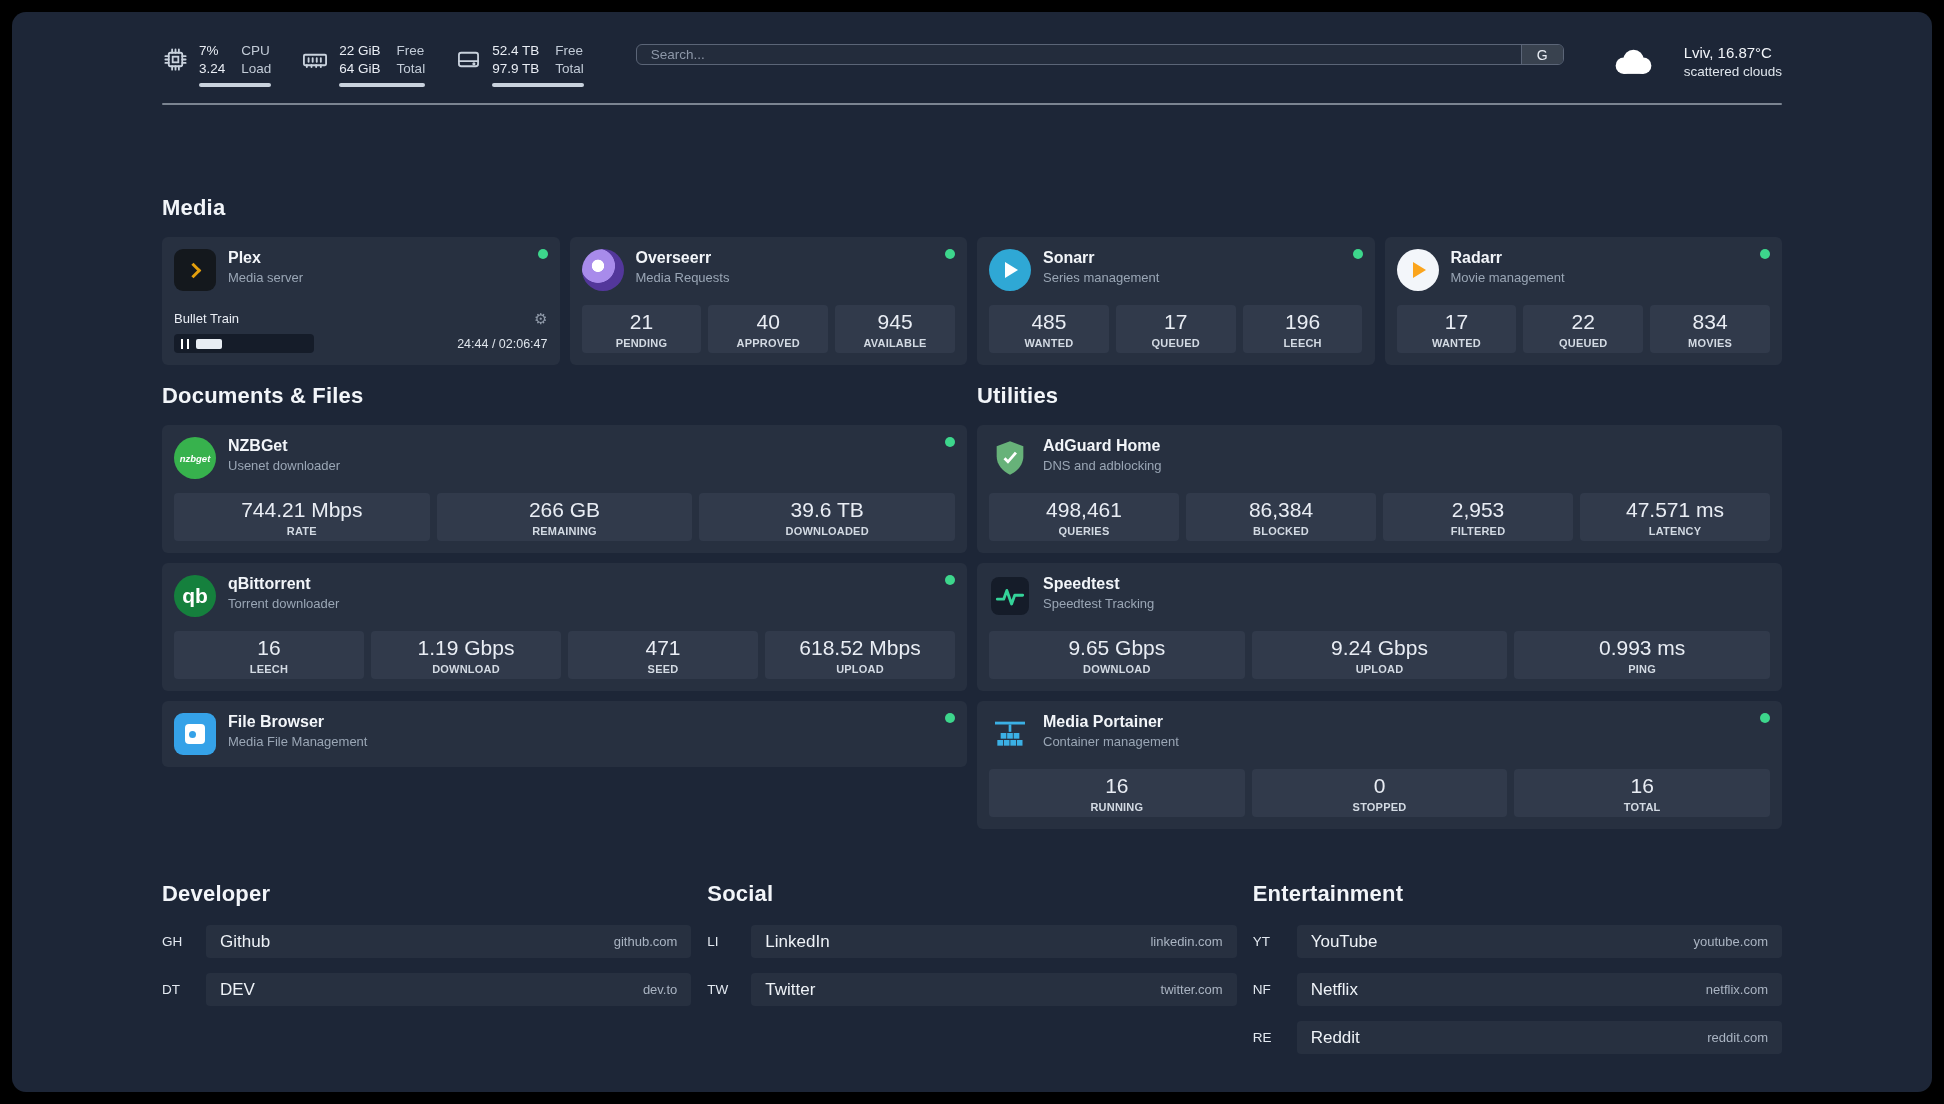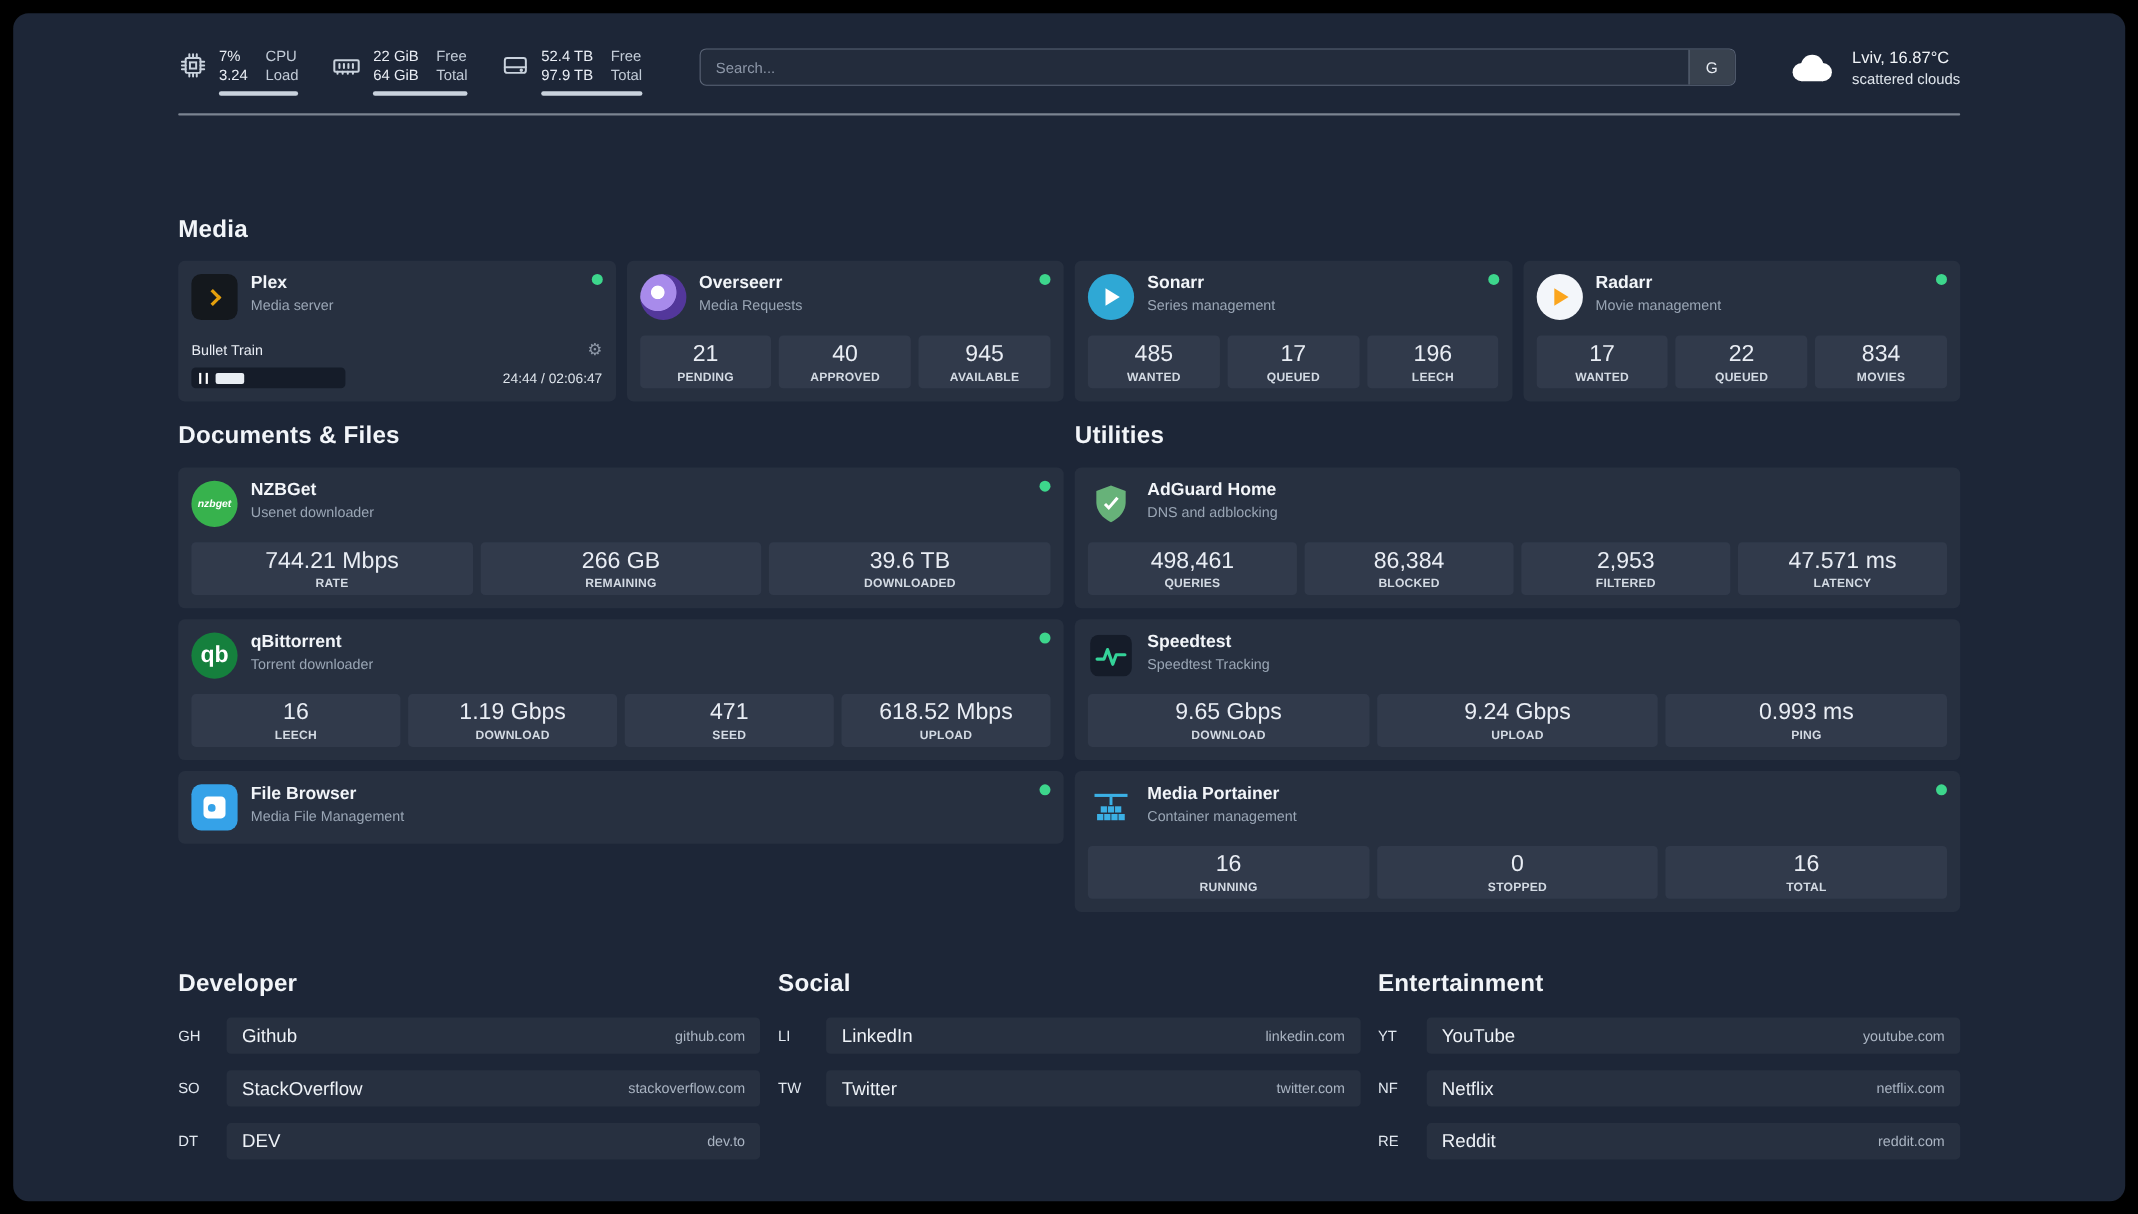--- a/index.html
+++ b/index.html
@@ -8,25 +8,25 @@
   .content{width:1620px;margin:0 auto}
 
   
   .topbar{display:flex;align-items:flex-start;padding-top:30px}
   .res{display:flex;align-items:flex-start;gap:10px;margin-right:30px}
   .res svg{margin-top:4px;flex:none}
   .res-cols{display:flex;gap:16px;font-size:13.5px}
   .res-vals div{color:#e9edf4;line-height:1.3;white-space:nowrap}
   .res-labels div{color:#c2cbd7;line-height:1.3;white-space:nowrap}
   .res-bar{margin-top:6px;height:4px;border-radius:2px;background:#c9d2dd;width:100%}
-  .search{flex:1;display:flex;align-items:stretch;height:34px;margin:2px 46px 0 22px;background:#232c3c;border:1px solid #5b6577;border-radius:6px;overflow:hidden}
+  .search{flex:1;display:flex;align-items:stretch;height:21px;margin:2px 46px 0 22px;background:#232c3c;border:1px solid #5b6577;border-radius:6px;overflow:hidden}
   .search input{flex:1;background:transparent;border:0;outline:0;color:#e9edf4;font-size:13.5px;padding:0 14px;font-family:inherit}
   .search input::placeholder{color:#8d97a8}
   .search-g{width:42px;display:flex;align-items:center;justify-content:center;background:#39424f;color:#e9edf4;font-size:14px;border-left:1px solid #5b6577;cursor:pointer}
-  .weather{display:flex;align-items:center;gap:13px;margin-top:2px}
+  .weather{display:flex;align-items:center;gap:27px;margin-top:2px}
   .weather-loc{font-size:15px;color:#f2f5f9}
   .weather-cond{font-size:13.5px;color:#dfe5ec;margin-top:3px}
   .divider{height:2px;background:#c8d1dc;opacity:.55;margin-top:16px;border-radius:1px}
 
   
   .section-heading{font-size:22px;font-weight:600;color:#f2f5f9;letter-spacing:.2px}
   .media-heading{margin-top:90px;margin-bottom:16px}
   .media-row{display:flex;gap:10px}
 
   .card{background:#273040;border-radius:6px;padding:12px;flex:1;min-height:128px;display:flex;flex-direction:column;cursor:pointer}
@@ -467,27 +467,20 @@
     <div class="bgroup">
       <div class="section-heading">Developer</div>
       <div class="brow">
         <span class="babbr">GH</span>
         <span class="bpill">
               <span class="bname">Github</span>
               <span class="burl">github.com</span>
             </span>
       </div>
       <div class="brow">
-        <span class="babbr">SO</span>
-        <span class="bpill">
-              <span class="bname">StackOverflow</span>
-              <span class="burl">stackoverflow.com</span>
-            </span>
-      </div>
-      <div class="brow">
         <span class="babbr">DT</span>
         <span class="bpill">
               <span class="bname">DEV</span>
               <span class="burl">dev.to</span>
             </span>
       </div>
     </div>
 
     <div class="bgroup">
       <div class="section-heading">Social</div>

